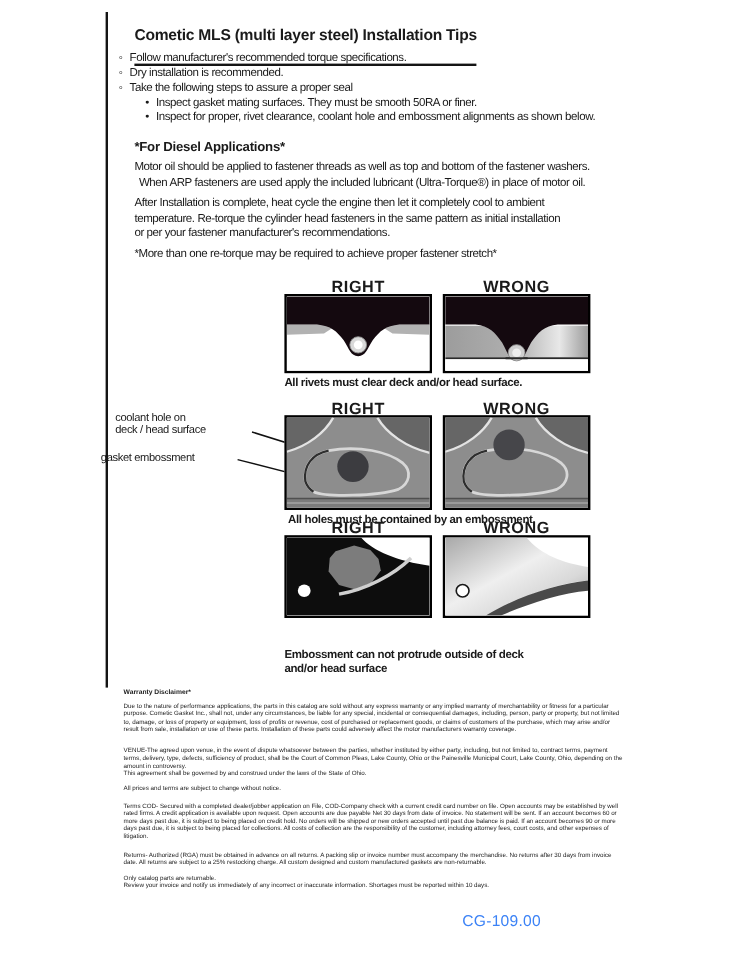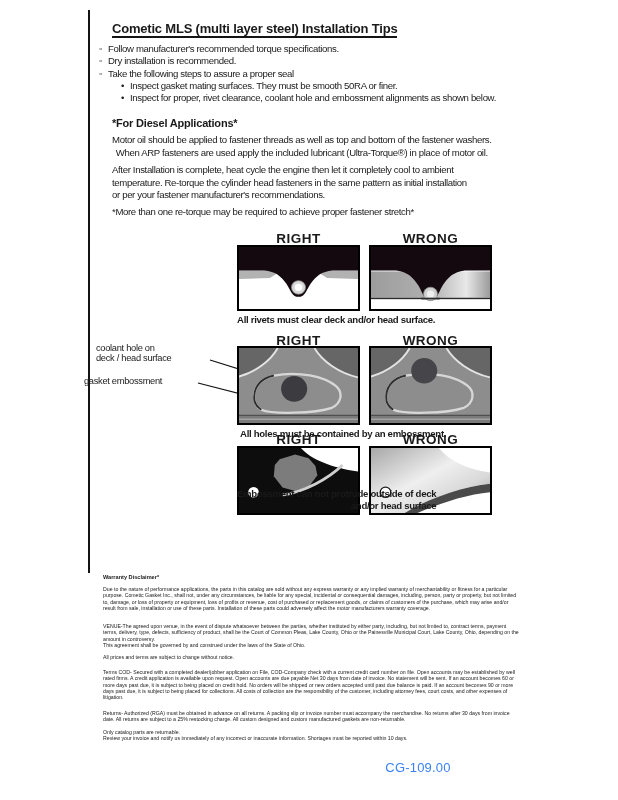--- a/index.html
+++ b/index.html
@@ -6,21 +6,21 @@
   .page {
     position:relative; width:618px; height:800px; background:#ffffff;
     font-family:"Liberation Sans", sans-serif; color:#1a1a1a; overflow:hidden;
   }
   .abs { position:absolute; }
 
   .vrule { left:88px; top:10px; width:2px; height:563px; background:#141414; }
 
   .title {
     left:112px; top:21px; font-size:13px; font-weight:bold; letter-spacing:-0.2px;
-    border-bottom:2px solid #141414; padding-bottom:0; white-space:nowrap;
+    border-bottom:2px solid #141414; padding-bottom:17px; white-space:nowrap;
   }
 
   .bullets { left:99px; top:43px; font-size:9.6px; letter-spacing:-0.35px; line-height:12.3px; }
   .b-row { display:flex; white-space:nowrap; }
   .b-glyph { width:9px; flex:0 0 9px; }
   .b-sub { padding-left:22px; }
 
   .diesel-head { left:112px; top:117px; font-size:11px; font-weight:bold; letter-spacing:-0.2px; }
   .para { white-space:pre-line; font-size:9.6px; letter-spacing:-0.35px; line-height:12.6px; }
   .p1 { left:112px; top:134px;text-align:center; }
@@ -34,21 +34,21 @@
   .panel { border:2px solid #000; box-sizing:border-box; background:#fff; }
   .panel svg { display:block; width:100%; height:100%; }
   .pan-l { left:237px; } .pan-r { left:369px; }
   .row1-pan { top:245px; width:123px; height:66px; }
   .row2-pan { top:346px; width:123px; height:79px; }
   .row3-pan { top:446px; width:123px; height:69px; }
 
   .caption { font-size:9.6px; font-weight:bold; letter-spacing:-0.3px; white-space:pre-line; line-height:11.5px; }
   .cap1 { left:237px; top:314px; }
   .cap2 { left:240px; top:428px; }
-  .cap3 { left:237px; top:488px;text-align:right; }
+  .cap3 { left:237px; top:540px; }
 
   .callout { font-size:9.3px; letter-spacing:-0.3px; line-height:9.8px; text-align:left; }
   .co1 { left:96px; top:344px; width:112px; }
   .co2 { left:84px; top:377px; width:112px; }
   .co-lines { left:190px; top:350px; width:110px; height:60px; }
 
   .warr { left:103px; width:416px; font-size:5.2px; line-height:6.25px; letter-spacing:0; white-space:pre-line; }
   .w-head { top:574px; font-weight:bold; font-size:5.6px; }
   .w1 { top:586px; } .w2 { top:623px; } .w3 { top:654px; }
   .w4 { top:669px; } .w5 { top:710px; } .w6 { top:729px; }

